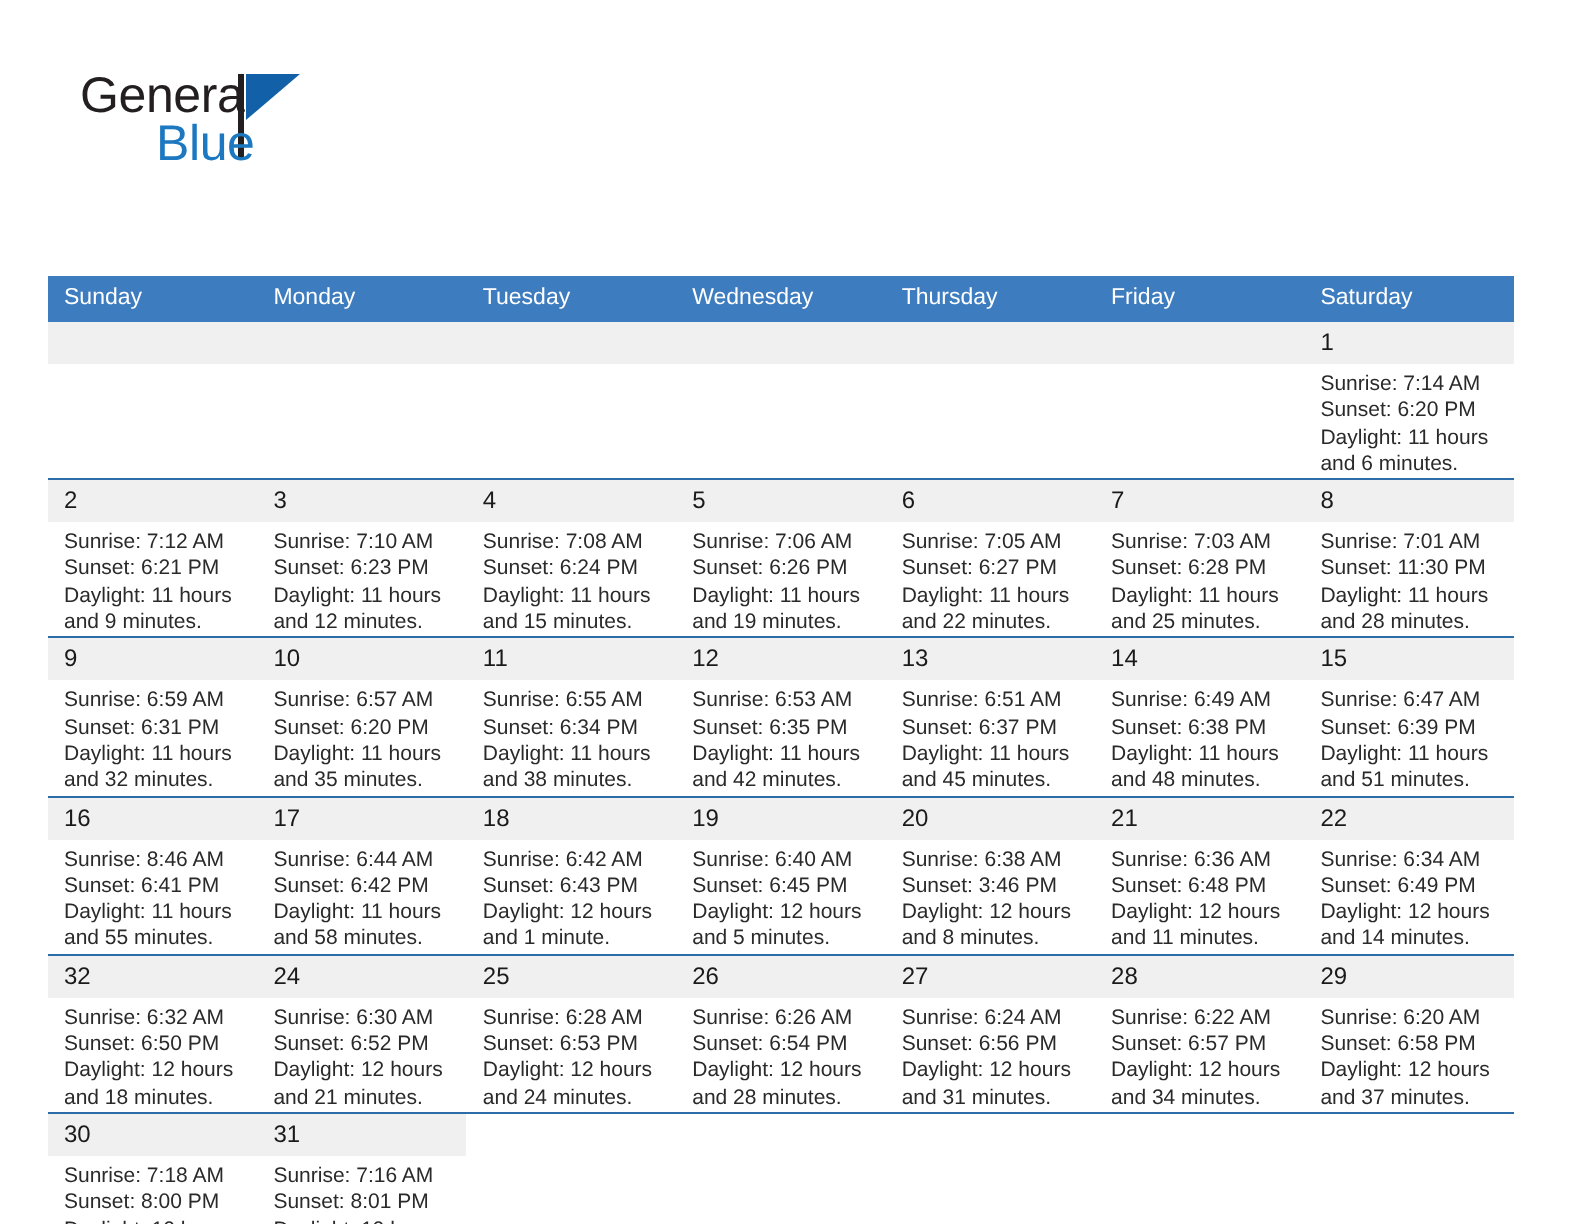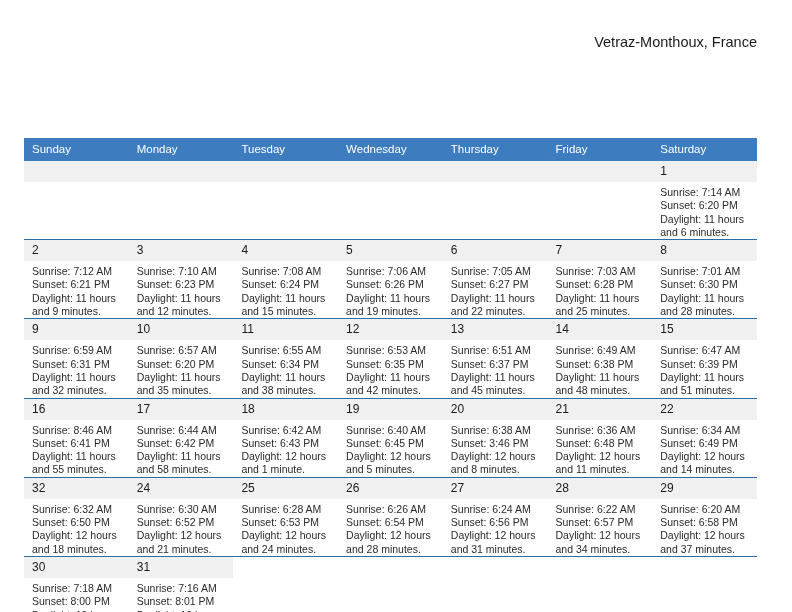--- a/index.html
+++ b/index.html
@@ -154,23 +154,28 @@
     background: #ffffff;
   }
 </style>
 </head>
 <body>
 
 <div class="page">
 
   <div class="header">
 
+    <div class="brand">
+      <span class="brand-general">General</span>
+      <span class="brand-bar"></span>
+      <span class="brand-triangle"></span>
+      <span class="brand-blue">Blue</span>
+    </div>
 
     <div class="title-wrap">
-      <div class="cal-subtitle">Vetraz-Monthoux, France</div>
     </div>
 
   </div>
 
   <table class="calendar">
     <thead>
       <tr>
         <th>Sunday</th>
         <th>Monday</th>
         <th>Tuesday</th>
@@ -262,21 +267,21 @@
               <div>Sunrise: 7:03 AM</div>
               <div>Sunset: 6:28 PM</div>
               <div>Daylight: 11 hours</div>
               <div>and 25 minutes.</div>
             </div>
           </td>
           <td>
             <div class="daynum">8</div>
             <div class="cell-body">
               <div>Sunrise: 7:01 AM</div>
-              <div>Sunset: 6:30 PM</div>
+              <div>Sunset: 11:30 PM</div>
               <div>Daylight: 11 hours</div>
               <div>and 28 minutes.</div>
             </div>
           </td>
         </tr>
         <tr class="week-row">
           <td>
             <div class="daynum">9</div>
             <div class="cell-body">
               <div>Sunrise: 6:59 AM</div>

